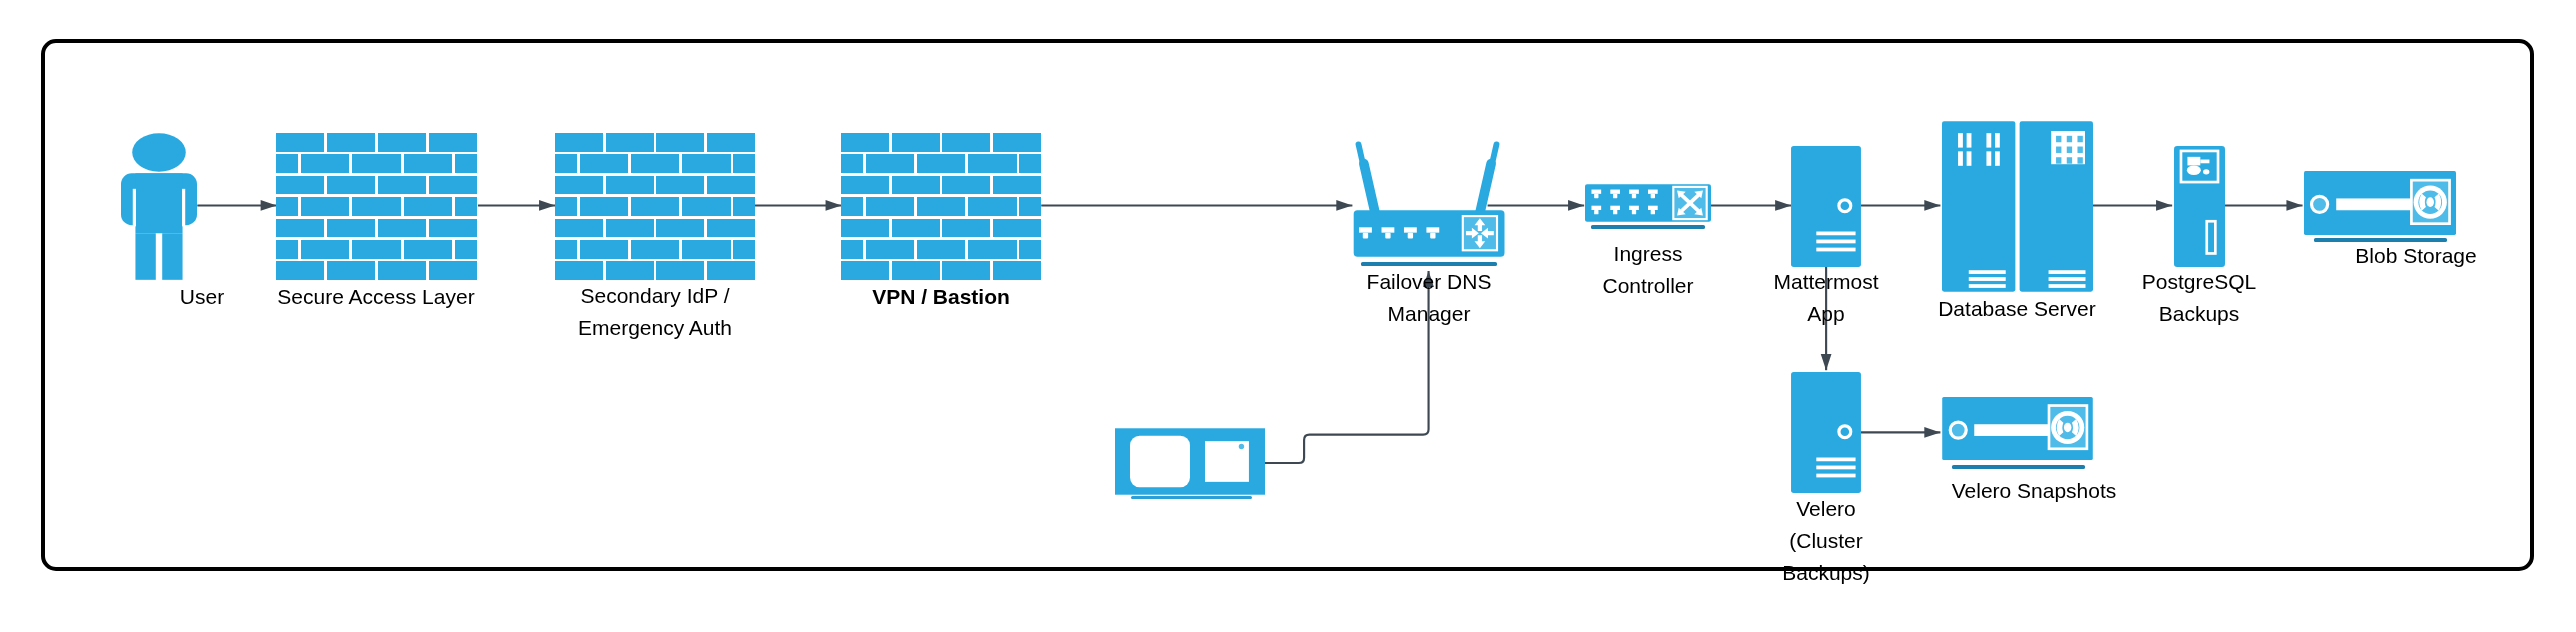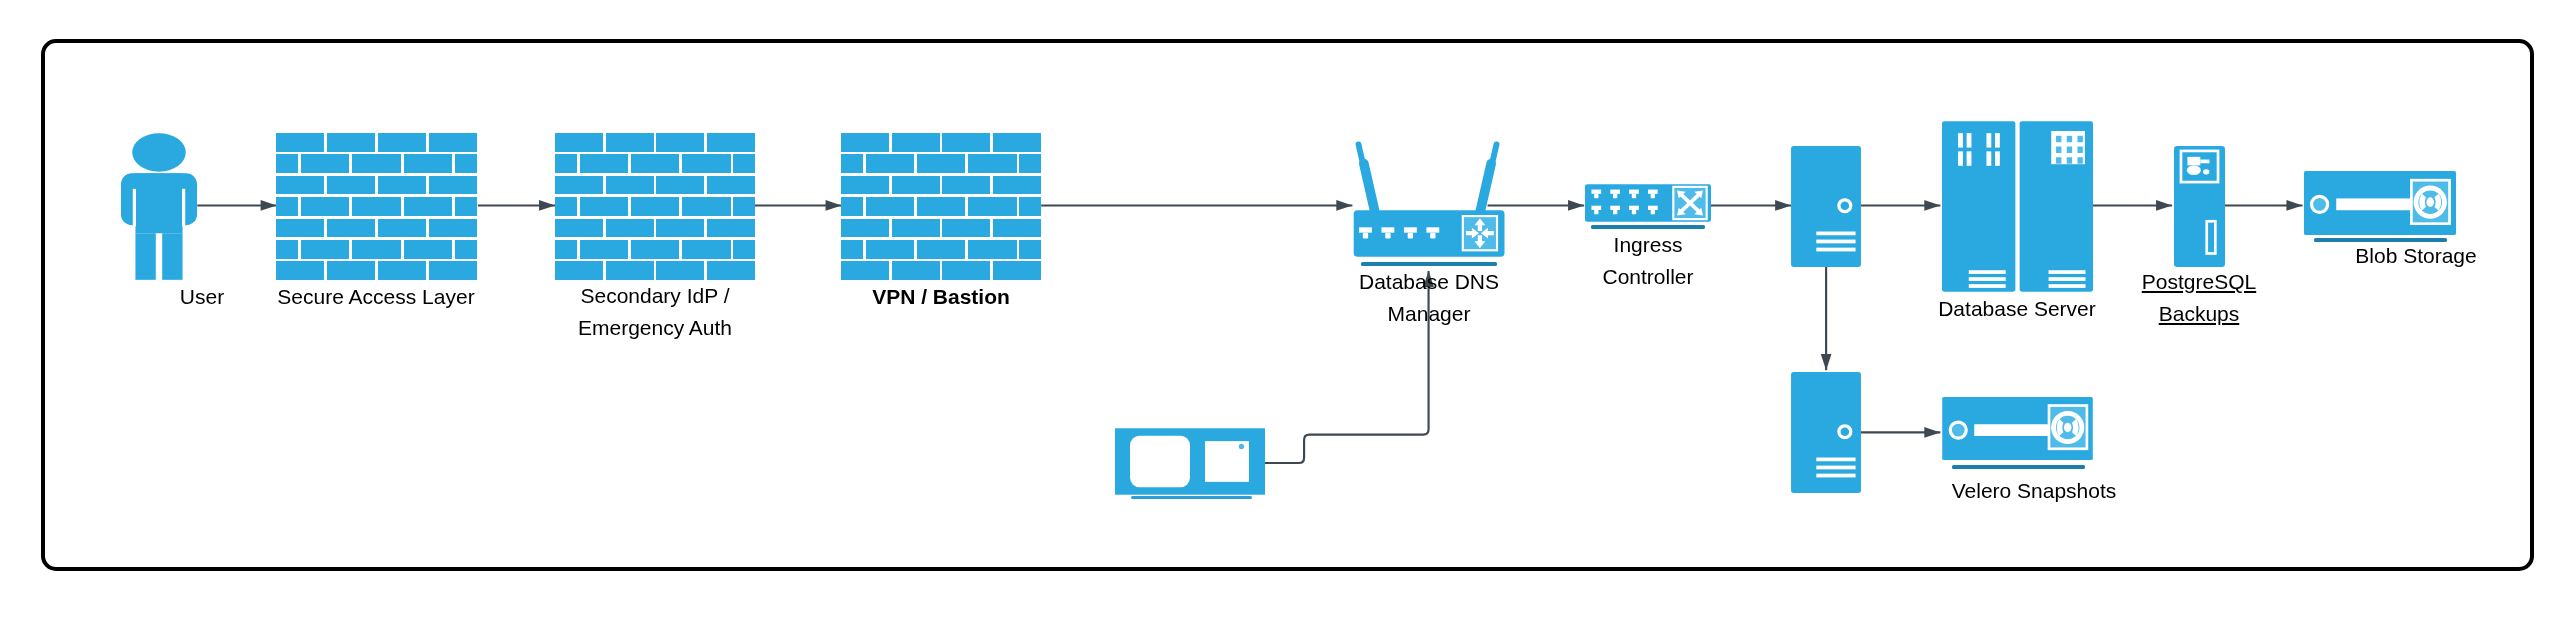--- a/index.html
+++ b/index.html
@@ -239,21 +239,21 @@
       <g fill="#fff">
         <polygon points="248,150 238,163 244,163 244,174 252,174 252,163 258,163"></polygon>
         <polygon points="248,206 238,193 244,193 244,182 252,182 252,193 258,193"></polygon>
         <polygon points="246,178 233,168 233,174 222,174 222,182 233,182 233,188"></polygon>
         <polygon points="250,178 263,168 263,174 274,174 274,182 263,182 263,188"></polygon>
       </g>
     </svg>
   </div>
   <div class="underbar" style="left:1361px;top:262px;width:136px;"></div>
   <div class="label" style="left:1429px;top:266px;">
-    <div>Database DNS</div>
+    <div>Failover DNS</div>
     <div>Manager</div>
   </div>
 
   <div class="abs" style="left:1585px;top:184px;">
     <svg width="126" height="38" viewBox="0 0 234 70">
       <rect x="0" y="0" width="234" height="70" rx="4" fill="#29a9e0"></rect>
       <g fill="#fff">
         <rect x="12" y="10" width="18" height="8"></rect>
           <rect x="17" y="18" width="8" height="8" rx="1"></rect>
         <rect x="47" y="10" width="18" height="8"></rect>
@@ -278,33 +278,37 @@
       </g>
       <g fill="#fff">
         <polygon points="171,12 187,14 174,26"></polygon>
         <polygon points="219,58 203,56 216,44"></polygon>
         <polygon points="219,12 203,14 216,26"></polygon>
         <polygon points="171,58 187,56 174,44"></polygon>
       </g>
     </svg>
   </div>
   <div class="underbar" style="left:1591px;top:225px;width:114px;"></div>
-  <div class="label" style="left:1648px;top:229px;">
+  <div class="label" style="left:1648px;top:238px;">
     <div>Ingress</div>
     <div>Controller</div>
   </div>
 
   <div class="abs" style="left:1791px;top:146px;">
     <svg width="70" height="121" viewBox="0 0 130 225">
       <rect x="0" y="0" width="130" height="225" rx="5" fill="#29a9e0"></rect>
       <circle cx="100" cy="111" r="11" fill="none" stroke="#fff" stroke-width="6"></circle>
       <rect x="47" y="159" width="73" height="7" fill="#fff"></rect>
       <rect x="47" y="174" width="73" height="7" fill="#fff"></rect>
       <rect x="47" y="189" width="73" height="7" fill="#fff"></rect>
     </svg>
+  </div>
+  <div class="label" style="left:1826px;top:266px;">
+    <div>Mattermost</div>
+    <div>App</div>
   </div>
 
   <div class="abs" style="left:1942px;top:121px;">
     <svg width="151" height="171" viewBox="0 0 282 318">
       <rect x="0" y="0" width="137" height="318" rx="4" fill="#29a9e0"></rect>
       <rect x="145" y="0" width="137" height="318" rx="4" fill="#29a9e0"></rect>
       <g fill="#fff">
         <rect x="30" y="22" width="9" height="27"></rect>
           <rect x="46" y="22" width="9" height="27"></rect>
         <rect x="83" y="22" width="9" height="27"></rect>
@@ -344,21 +348,21 @@
     <svg width="51" height="121" viewBox="0 0 95 225">
       <rect x="0" y="0" width="95" height="225" rx="6" fill="#29a9e0"></rect>
       <rect x="13" y="9" width="69" height="58" fill="none" stroke="#fff" stroke-width="5"></rect>
       <rect x="25" y="20" width="24" height="16" fill="#fff"></rect>
       <rect x="49" y="25" width="17" height="7" fill="#fff"></rect>
       <ellipse cx="37" cy="45" rx="13" ry="9" fill="#fff"></ellipse>
       <ellipse cx="60" cy="48" rx="6" ry="5" fill="#fff"></ellipse>
       <rect x="61" y="140" width="16" height="60" fill="none" stroke="#fff" stroke-width="5"></rect>
     </svg>
   </div>
-  <div class="label" style="left:2199px;top:266px;text-decoration:underline;">
+  <div class="label" style="left:2199px;top:266px;">
     <div>PostgreSQL</div>
     <div>Backups</div>
   </div>
 
   <div class="abs" style="left:2304px;top:171px;">
     <svg width="152" height="64" viewBox="0 0 283 119">
       <rect x="0" y="0" width="283" height="119" rx="3" fill="#29a9e0"></rect>
       <circle cx="29" cy="62" r="15" fill="#4fbbe8" stroke="#fff" stroke-width="6"></circle>
       <rect x="60" y="51" width="147" height="22" fill="#fff"></rect>
       <rect x="200" y="17" width="71" height="81" fill="#4fbbe8" stroke="#fff" stroke-width="5"></rect>
@@ -386,20 +390,25 @@
 
   <div class="abs" style="left:1791px;top:372px;">
     <svg width="70" height="121" viewBox="0 0 130 225">
       <rect x="0" y="0" width="130" height="225" rx="5" fill="#29a9e0"></rect>
       <circle cx="100" cy="111" r="11" fill="none" stroke="#fff" stroke-width="6"></circle>
       <rect x="47" y="159" width="73" height="7" fill="#fff"></rect>
       <rect x="47" y="174" width="73" height="7" fill="#fff"></rect>
       <rect x="47" y="189" width="73" height="7" fill="#fff"></rect>
     </svg>
   </div>
+  <div class="label" style="left:1826px;top:493px;">
+    <div>Velero</div>
+    <div>(Cluster</div>
+    <div>Backups)</div>
+  </div>
 
   <div class="abs" style="left:1942px;top:397px;">
     <svg width="151" height="63" viewBox="0 0 282 118">
       <rect x="0" y="0" width="282" height="118" rx="3" fill="#29a9e0"></rect>
       <circle cx="30" cy="62" r="15" fill="#4fbbe8" stroke="#fff" stroke-width="6"></circle>
       <rect x="60" y="51" width="146" height="22" fill="#fff"></rect>
       <rect x="200" y="16" width="71" height="81" fill="#4fbbe8" stroke="#fff" stroke-width="5"></rect>
       <circle cx="235" cy="57" r="31" fill="#fff"></circle>
       <circle cx="235" cy="57" r="22" fill="#4fbbe8"></circle>
       <path d="M 219 41 Q 210 57 219 73 L 227 66 Q 223 57 227 48 Z" fill="#fff"></path>

